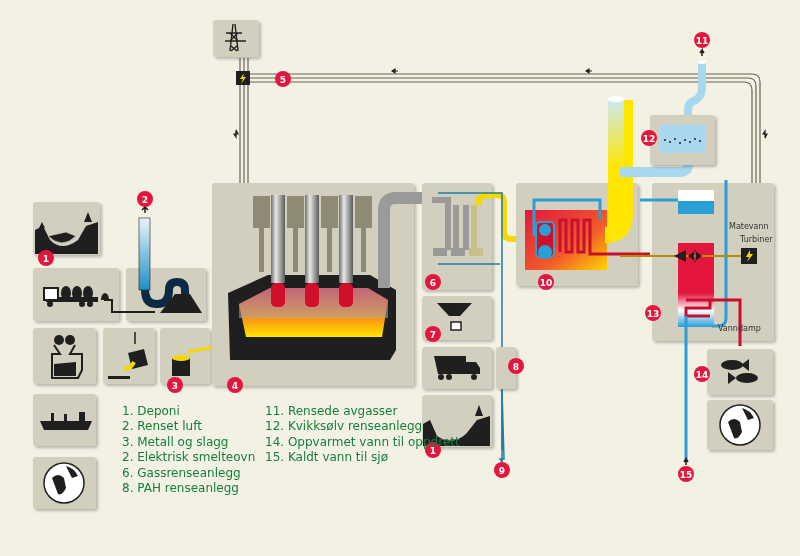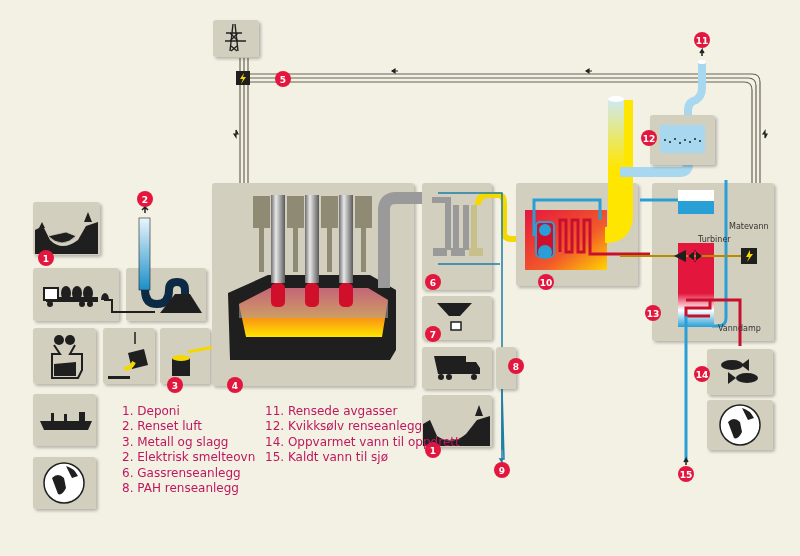--- a/index.html
+++ b/index.html
@@ -1,18 +1,18 @@
 <!DOCTYPE html>
 <html><head>
 <meta charset="utf-8">
 <style>
   html,body{margin:0;padding:0;}
   body{width:800px;height:556px;background:#f3f0e4;position:relative;overflow:hidden;font-family:"DejaVu Sans",sans-serif;}
   svg#dia{position:absolute;left:0;top:0;}
-  .legend{position:absolute;font-size:12px;color:#be185d;line-height:15.4px;}
+  .legend{position:absolute;font-size:12px;color:#15803d;line-height:15.4px;}
   .legend div{white-space:nowrap;}
   #leg1{left:122px;top:404px;}
   #leg2{left:265px;top:404px;}
   .lbl{position:absolute;font-size:8px;color:#333;padding-left:48px;}
 </style>
 </head>
 <body>
 
 <svg id="dia" width="800" height="556" viewBox="0 0 800 556">
   <defs>
@@ -329,21 +329,21 @@
         <text x="686" y="477.5" text-anchor="middle" font-size="9" font-weight="bold" fill="#fff" font-family="DejaVu Sans, sans-serif">15</text>
       </g>
       <g>
         <circle cx="433" cy="450" r="8" fill="#e3173e"></circle>
         <text x="433" y="453.5" text-anchor="middle" font-size="9" font-weight="bold" fill="#fff" font-family="DejaVu Sans, sans-serif">1</text>
       </g>
     </g>
 </svg>
 
 <div class="lbl" style="left:681px;top:222px;">Matevann</div>
-<div class="lbl" style="left:650px;top:235px;">Turbiner</div>
+<div class="lbl" style="left:692px;top:235px;">Turbiner</div>
 <div class="lbl" style="left:765px;top:268px;">Generator</div>
 <div class="lbl" style="left:670px;top:324px;">Vanndamp</div>
 
 <div class="legend" id="leg1">
   <div>1. Deponi</div>
   <div>2. Renset luft</div>
   <div>3. Metall og slagg</div>
   <div>2. Elektrisk smelteovn</div>
   <div>6. Gassrenseanlegg</div>
   <div>8. PAH renseanlegg</div>

